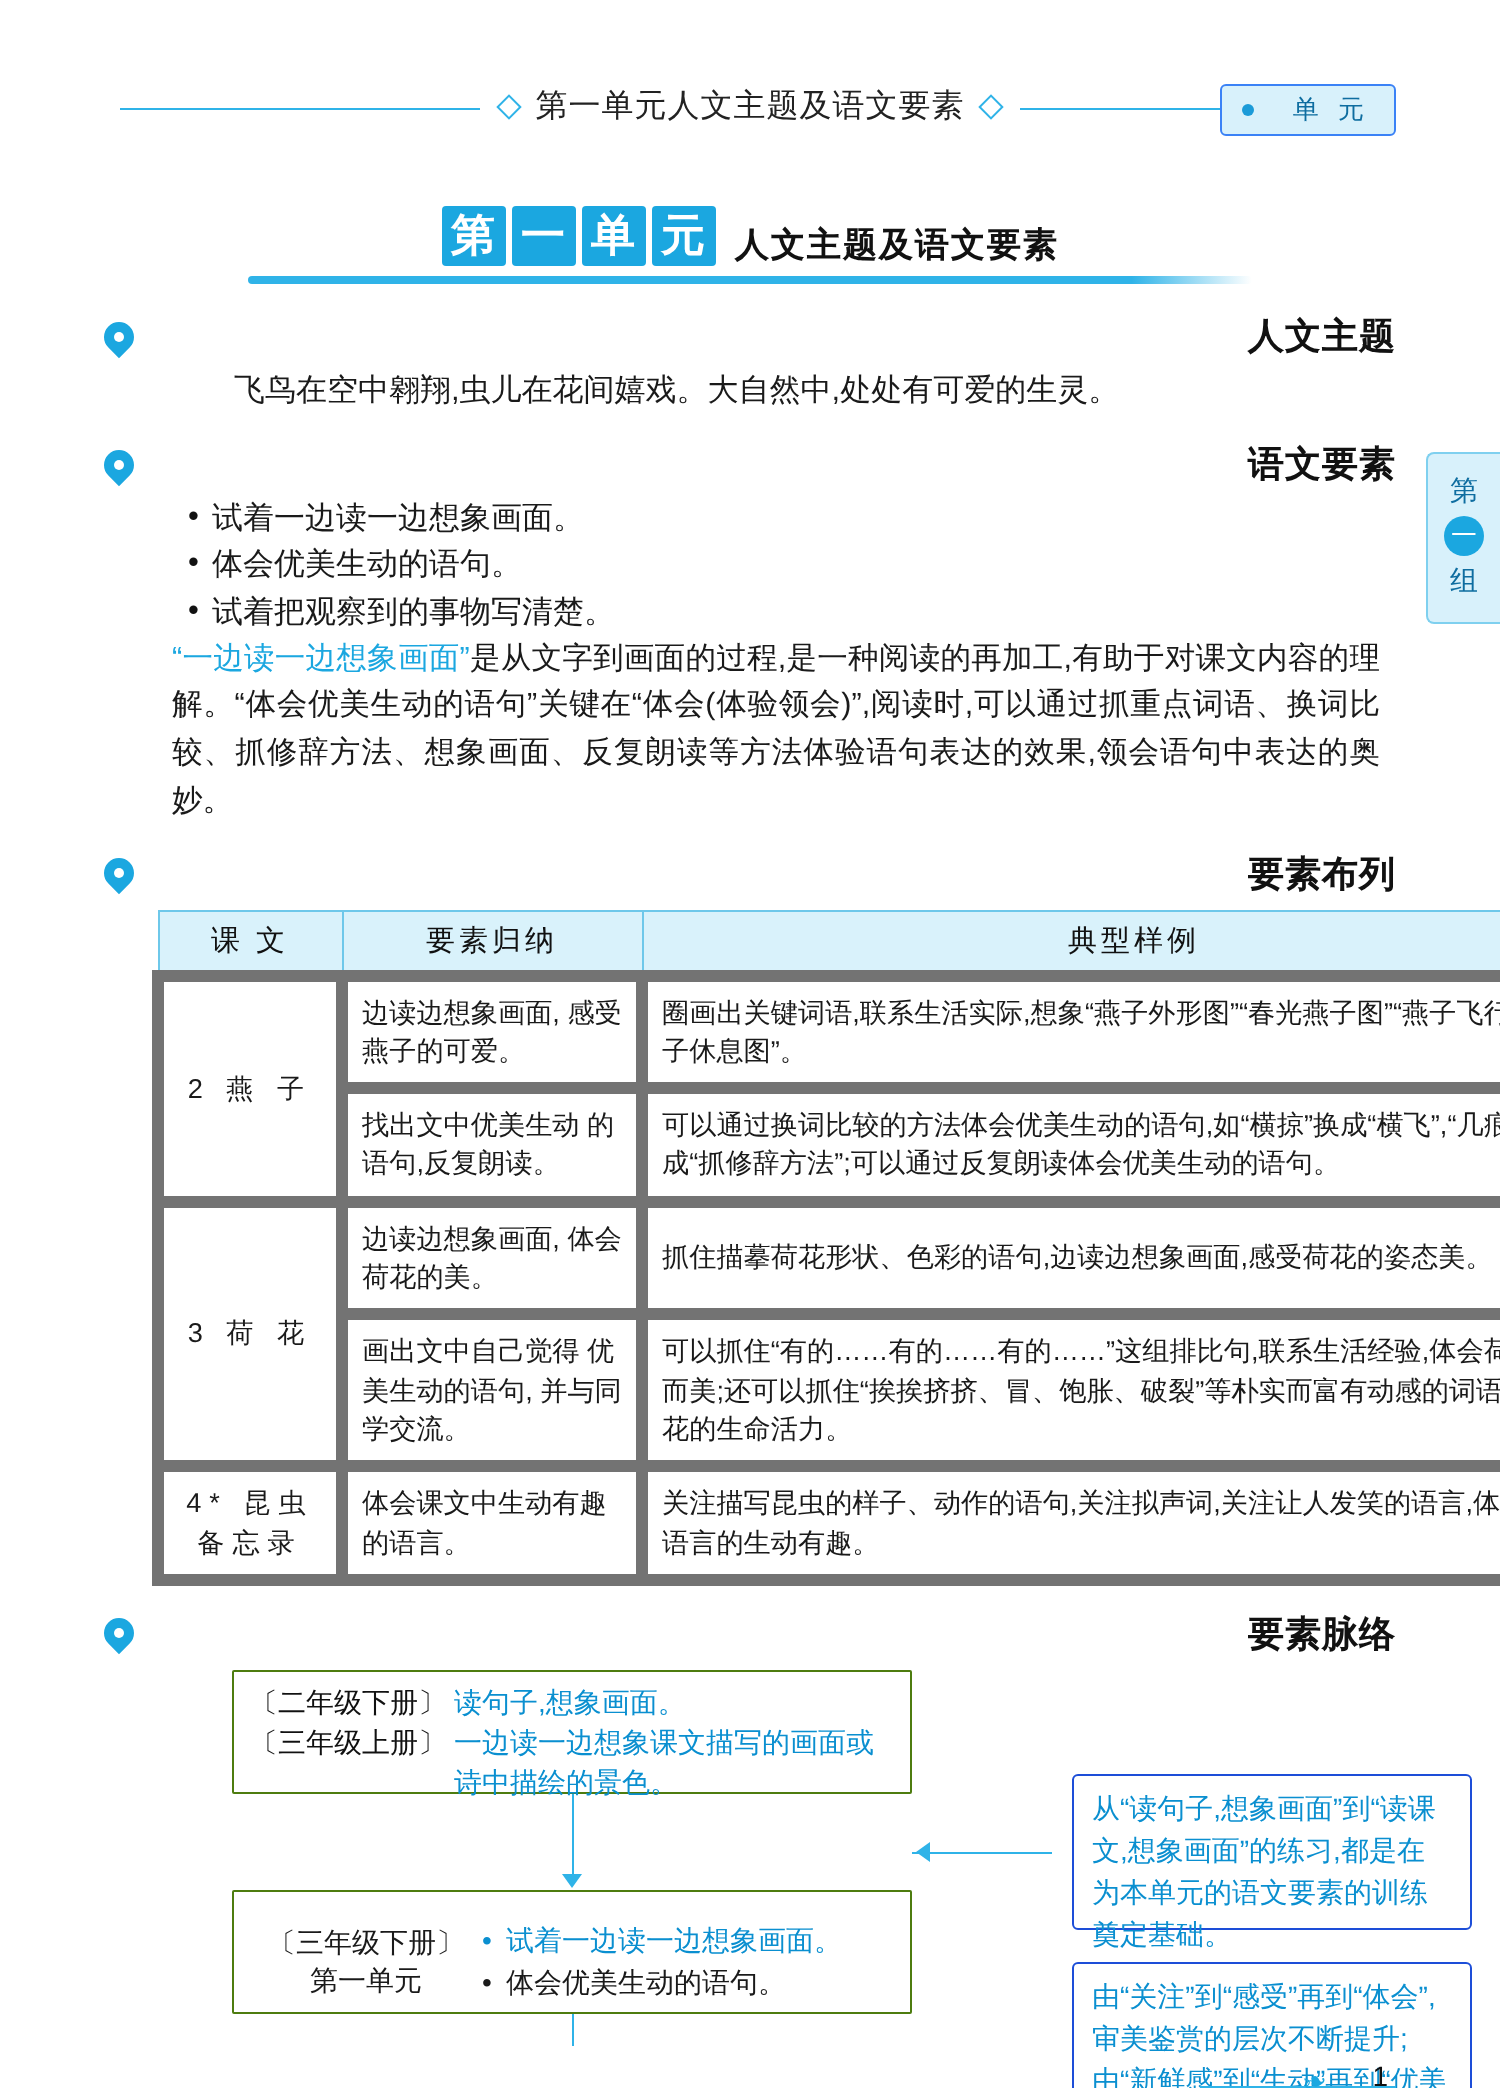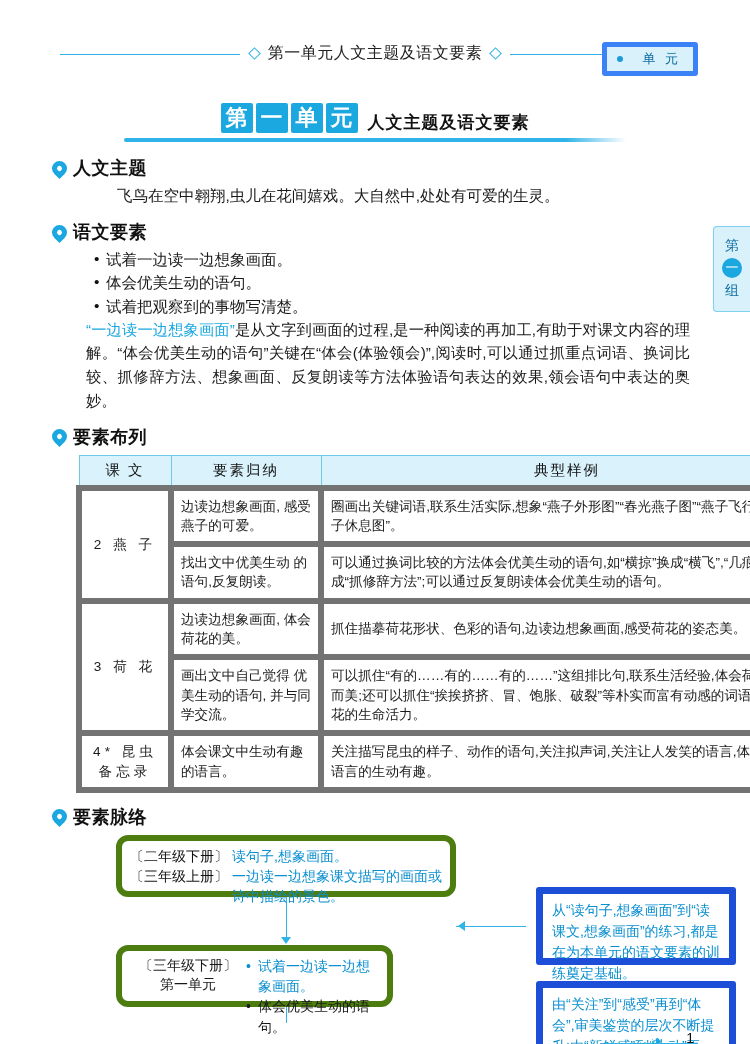--- a/index.html
+++ b/index.html
@@ -59,21 +59,21 @@
     height: 7px;
     background: #fff;
     border: 1.4px solid #2fb3e8;
     transform: rotate(45deg);
   }
   .unit-tab {
     position: absolute;
     right: 0;
     top: 12px;
     background: #d8f1fb;
-    border: 5px solid #3b82f6;
+    border: 1px solid #3b82f6;
     border-radius: 3px;
     padding: 3px 12px 3px 10px;
     display: flex;
     align-items: center;
     gap: 19px;
     z-index: 3;
   }
   .unit-tab .dot {
     width: 6px; height: 6px; border-radius: 50%;
     background: #1b9bd8;
@@ -130,20 +130,21 @@
     color: #111;
     line-height: 1.1;
   }
 
   
   .sec-head {
     display: flex;
     align-items: center;
     gap: 6px;
     margin: 12px 0 4px 0;
+    justify-content: space-between;
   }
   .pin {
     width: 15px; height: 15px;
     border-radius: 50% 50% 50% 0;
     transform: rotate(-45deg);
     background: #1ba7e0;
     position: relative;
     flex: none;
   }
   .pin::after {
@@ -235,43 +236,43 @@
   
   .flow {
     position: relative;
     margin-left: 24px;
     margin-top: 6px;
     width: 660px;
     height: 242px;
   }
   .fbox {
     position: absolute;
-    border: 6px solid #4d7c0f;
-    border-radius: 12px;
+    border: 1px solid #4d7c0f;
+    border-radius: 1px;
     background: #fff;
     box-sizing: border-box;
     font-size: 14px;
     line-height: 1.45;
     padding: 5px 8px;
   }
   .fbox .grade { color: #111; }
   .fbox .blue { color: #0a8fd0; }
   .fbox .bluebold { color: #0a8fd0; }
   .fl-1 { left: 40px; top: 0px; width: 340px; height: 62px; }
   .fl-1 .row { display: flex; gap: 4px; }
   .fl-1 .rowlabel { white-space: nowrap; }
-  .fl-2 { left: 40px; top: 110px; width: 277px; height: 62px; display: flex; align-items: flex-start; }
+  .fl-2 { left: 40px; top: 110px; width: 340px; height: 62px; display: flex; align-items: flex-end; }
   .fl-2 .left { width: 116px; text-align: center; line-height: 1.4; }
   .fl-2 .right { flex: 1; border-left: 0; }
   .fl-2 .right li { list-style: none; position: relative; padding-left: 12px; }
   .fl-2 .right li::before { content: "•"; position: absolute; left: 0; }
   .fl-2 ul { margin: 0; padding: 0; }
   .note {
     position: absolute;
-    border: 7px solid #1d4ed8;
+    border: 1px solid #1d4ed8;
     border-radius: 3px;
     font-size: 14px;
     line-height: 1.5;
     color: #0a8fd0;
     padding: 6px 9px;
     box-sizing: border-box;
     background: #fff;
   }
   .note-1 { left: 460px; top: 52px; width: 200px; height: 78px; }
   .note-2 { left: 460px; top: 146px; width: 200px; height: 96px; }

